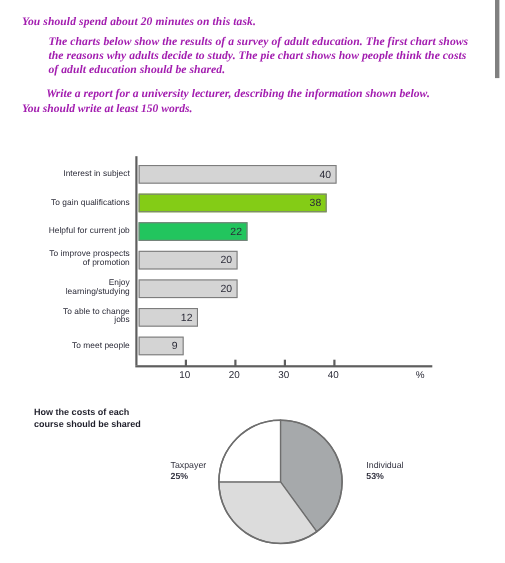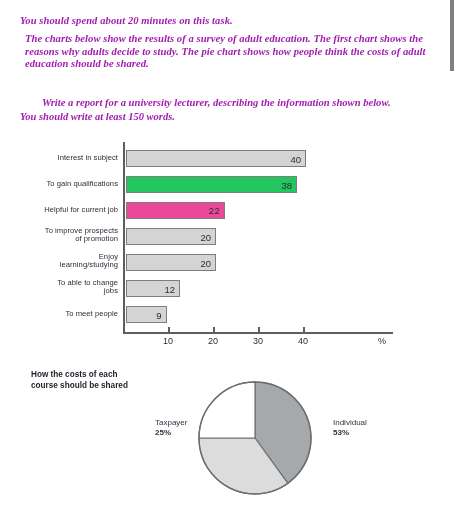--- a/index.html
+++ b/index.html
@@ -37,28 +37,28 @@
     font-weight: bold;
     color: #a21caf;
   }
   .ins-line1 {
     font-size: 10.5px;
     line-height: 13px;
     letter-spacing: 0.1px;
   }
   .ins-para {
     margin-top: 6px;
-    margin-left: 5px;
+    margin-left: 24px;
     font-size: 10.6px;
     line-height: 12.6px;
     letter-spacing: 0.05px;
     text-align: left;
   }
   .ins-para2 {
-    margin-top: 26px;
+    margin-top: 9px;
     margin-left: 22px;
     font-size: 10.6px;
     line-height: 12.6px;
   }
   .ins-line-last {
     margin-top: 1px;
     font-size: 10.5px;
     line-height: 13px;
   }
 
@@ -209,27 +209,27 @@
 <div class="bar-chart">
   <div class="bc-rows" id="bc-rows">
       <div class="bc-row" style="top: 5px;">
         <div class="bc-label" style="top: 4px;">Interest in subject</div>
         <div class="bc-bar" style="width: 180px; left: 126px; background: rgb(212, 212, 212); border-color: rgb(125, 125, 125);">
           <span class="bc-value">40</span>
         </div>
       </div>
       <div class="bc-row" style="top: 31px;">
         <div class="bc-label" style="top: 4px;">To gain qualifications</div>
-        <div class="bc-bar" style="width: 171px; left: 126px; background: #22c55e; border-color: rgb(125, 125, 125);">
+        <div class="bc-bar" style="width: 171px; left: 126px; background: #84cc16; border-color: rgb(125, 125, 125);">
           <span class="bc-value">38</span>
         </div>
       </div>
       <div class="bc-row" style="top: 57px;">
         <div class="bc-label" style="top: 4px;">Helpful for current job</div>
-        <div class="bc-bar" style="width: 99px; left: 126px; background: #ec4899; border-color: rgb(125, 125, 125); font-family: Liberation Mono, monospace;">
+        <div class="bc-bar" style="width: 99px; left: 126px; background: #22c55e; border-color: rgb(125, 125, 125);">
           <span class="bc-value">22</span>
         </div>
       </div>
       <div class="bc-row" style="top: 83px;">
         <div class="bc-label two-line" style="top: -1px;">
           <div>To improve prospects</div>
           <div>of promotion</div>
         </div>
         <div class="bc-bar" style="width: 90px; left: 126px; background: rgb(212, 212, 212); border-color: rgb(125, 125, 125);">
           <span class="bc-value">20</span>

